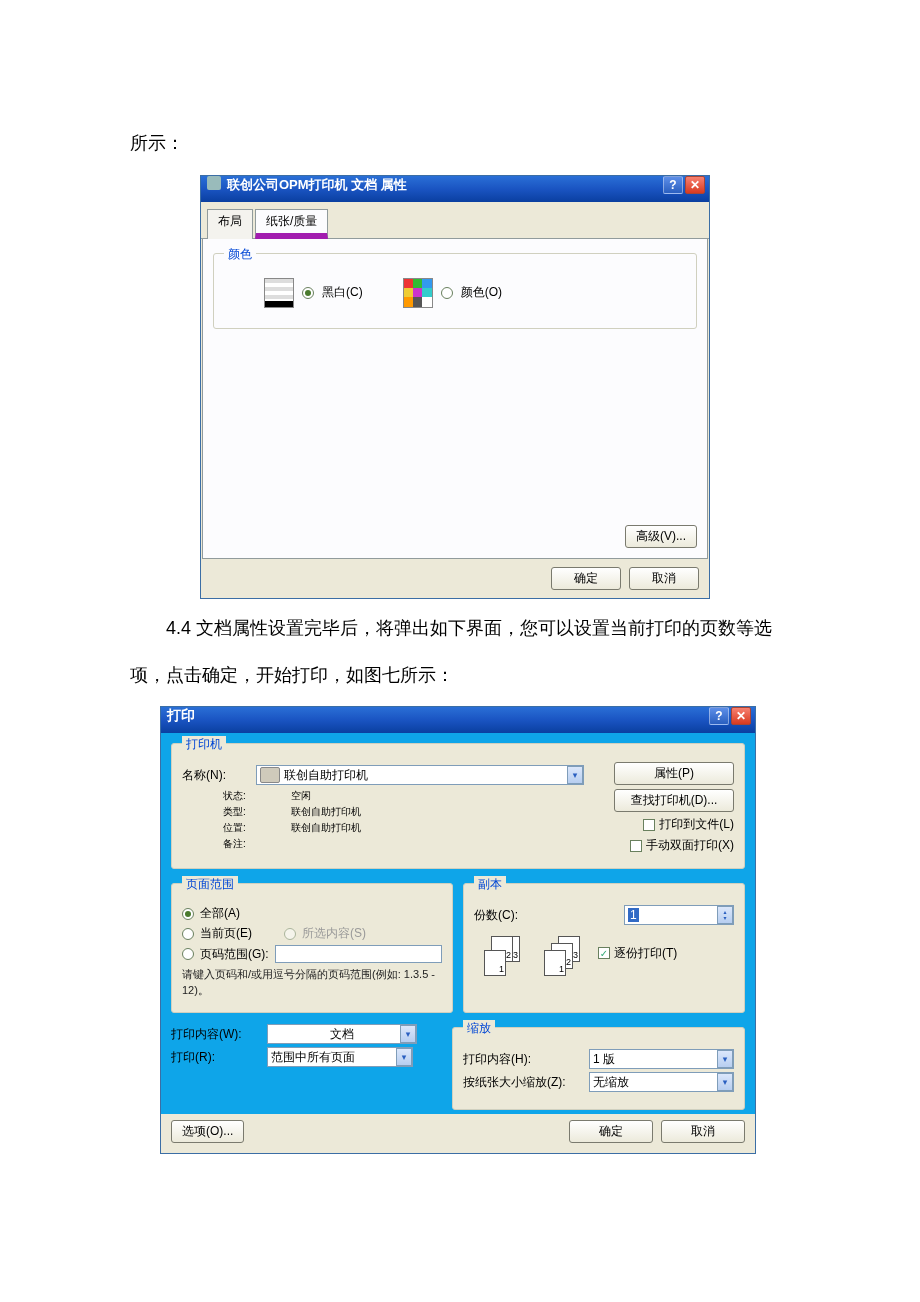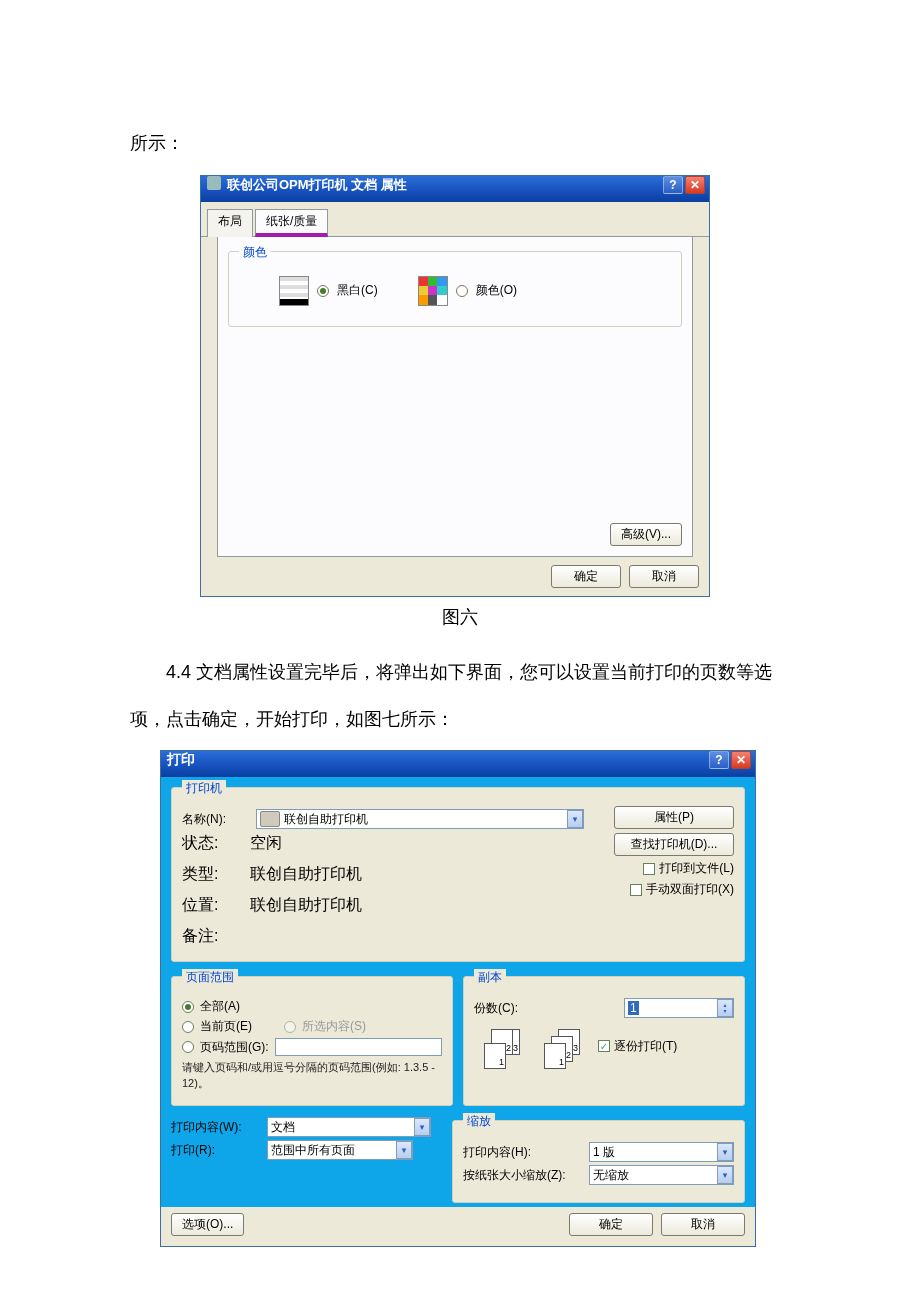--- a/index.html
+++ b/index.html
@@ -77,26 +77,26 @@
   }
   .tab {
     padding: 3px 10px;
     border: 1px solid #919b9c;
     border-bottom: none;
     background: #f4f3ee;
     margin-right: 2px;
     position: relative;
     top: 1px;
   }
-  .tab.active { background: #fcfcfe; border-bottom: 4px solid #a21caf; }
+  .tab.active { background: #fcfcfe; border-bottom: 6px solid #a21caf; }
   .tab-body {
     background: #fcfcfe;
     border: 1px solid #919b9c;
     border-top: none;
-    margin: 0 16px;
+    margin: 0 1px;
     padding: 8px 10px 10px 10px;
     height: 320px;
     position: relative;
   }
   .groupbox {
     border: 1px solid #d0d0bf;
     border-radius: 3px;
     position: relative;
     padding: 18px 10px 14px 10px;
     margin-top: 6px;
@@ -201,21 +201,21 @@
     display:flex;align-items:center;justify-content:center;
     color:#2a5fc0;font-size:9px;
   }
   .printer-icon {
     width:20px;height:16px;
     background:#cfcabb;
     border:1px solid #888;
     border-radius:2px;
     margin-right:4px;
   }
-  .lbl-grp { display:grid; grid-template-columns:68px 1fr; row-gap:10px; font-size:16px; }
+  .lbl-grp { display:grid; grid-template-columns:68px 1fr; row-gap:2px; font-size:10px;margin-left:41px; }
   .right-stack { display:flex; flex-direction:column; gap:4px; align-items:flex-end; }
   .chk { display:flex; align-items:center; gap:4px; font-size:12px;}
   .chk .box {
     width:12px;height:12px;border:1px solid #69805e;background:#fff;
     display:inline-flex;align-items:center;justify-content:center;
     font-size:10px;color:#3a7;
   }
   .chk .box.checked::after{content:"✓";}
   .radio-row { display:flex; align-items:center; gap:6px; margin:3px 0;}
   .help-text { font-size:11px; color:#222; margin-top:4px; line-height:1.4;}
@@ -291,21 +291,20 @@
       <div class="adv-btn-row">
         <div class="xp-btn">高级(V)...</div>
       </div>
     </div>
     <div class="dlg1-footer">
       <div class="xp-btn">确定</div>
       <div class="xp-btn">取消</div>
     </div>
   </div>
 
-  <p class="caption">图六</p>
 
   <p class="body-text indent">4.4 文档属性设置完毕后，将弹出如下界面，您可以设置当前打印的页数等选项，点击确定，开始打印，如图七所示：</p>
 
   <div class="dialog-wrap dlg2">
     <div class="titlebar">
       <span class="title-text">打印</span>
       <div class="win-btns">
         <div class="win-btn">?</div>
         <div class="win-btn close">✕</div>
       </div>
@@ -402,21 +401,21 @@
               <span>逐份打印(T)</span>
             </div>
           </div>
         </div>
       </div>
 
       <div class="two-col" style="margin-top:8px;align-items:flex-start;">
         <div>
           <div class="field-row">
             <span class="lbl" style="width:90px;">打印内容(W):</span>
-            <div class="combo" style="width:164px;flex:none;">
+            <div class="combo" style="width:150px;flex:none;justify-content:center;">
               <span>文档</span>
               <span class="arrow">▾</span>
             </div>
           </div>
           <div class="field-row">
             <span class="lbl" style="width:90px;">打印(R):</span>
             <div class="combo" style="width:146px;flex:none;">
               <span>范围中所有页面</span>
               <span class="arrow">▾</span>
             </div>

